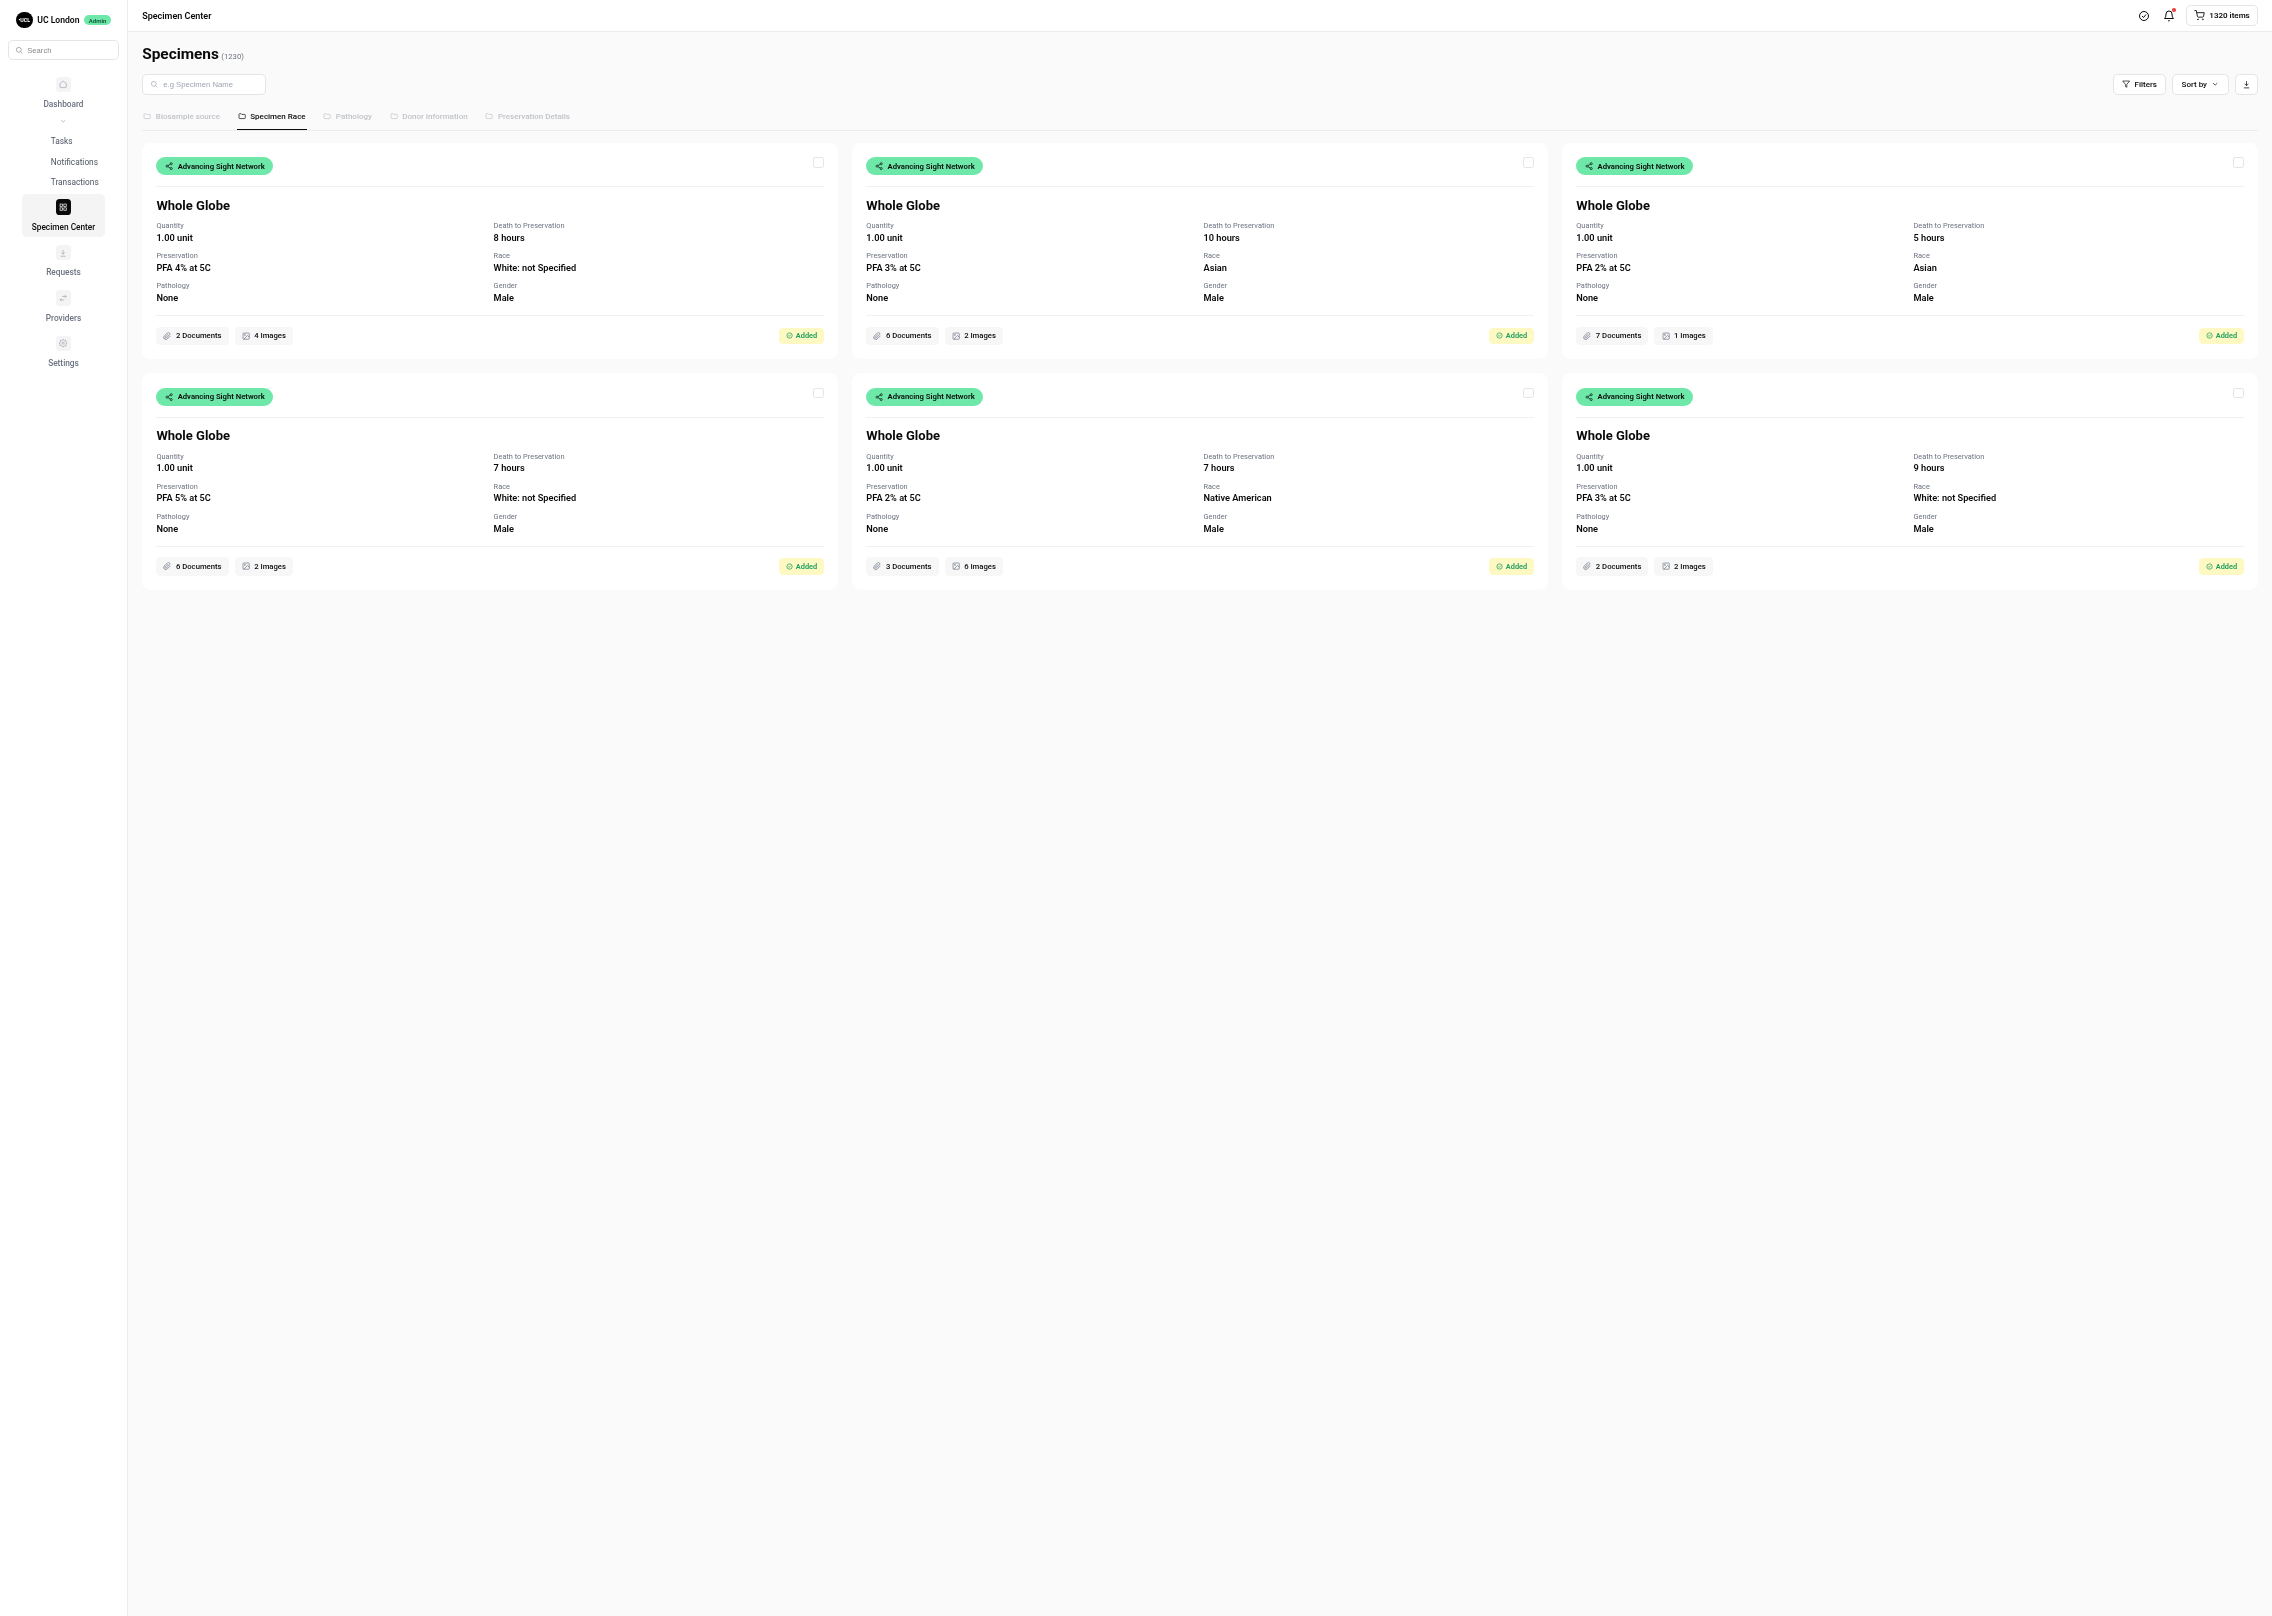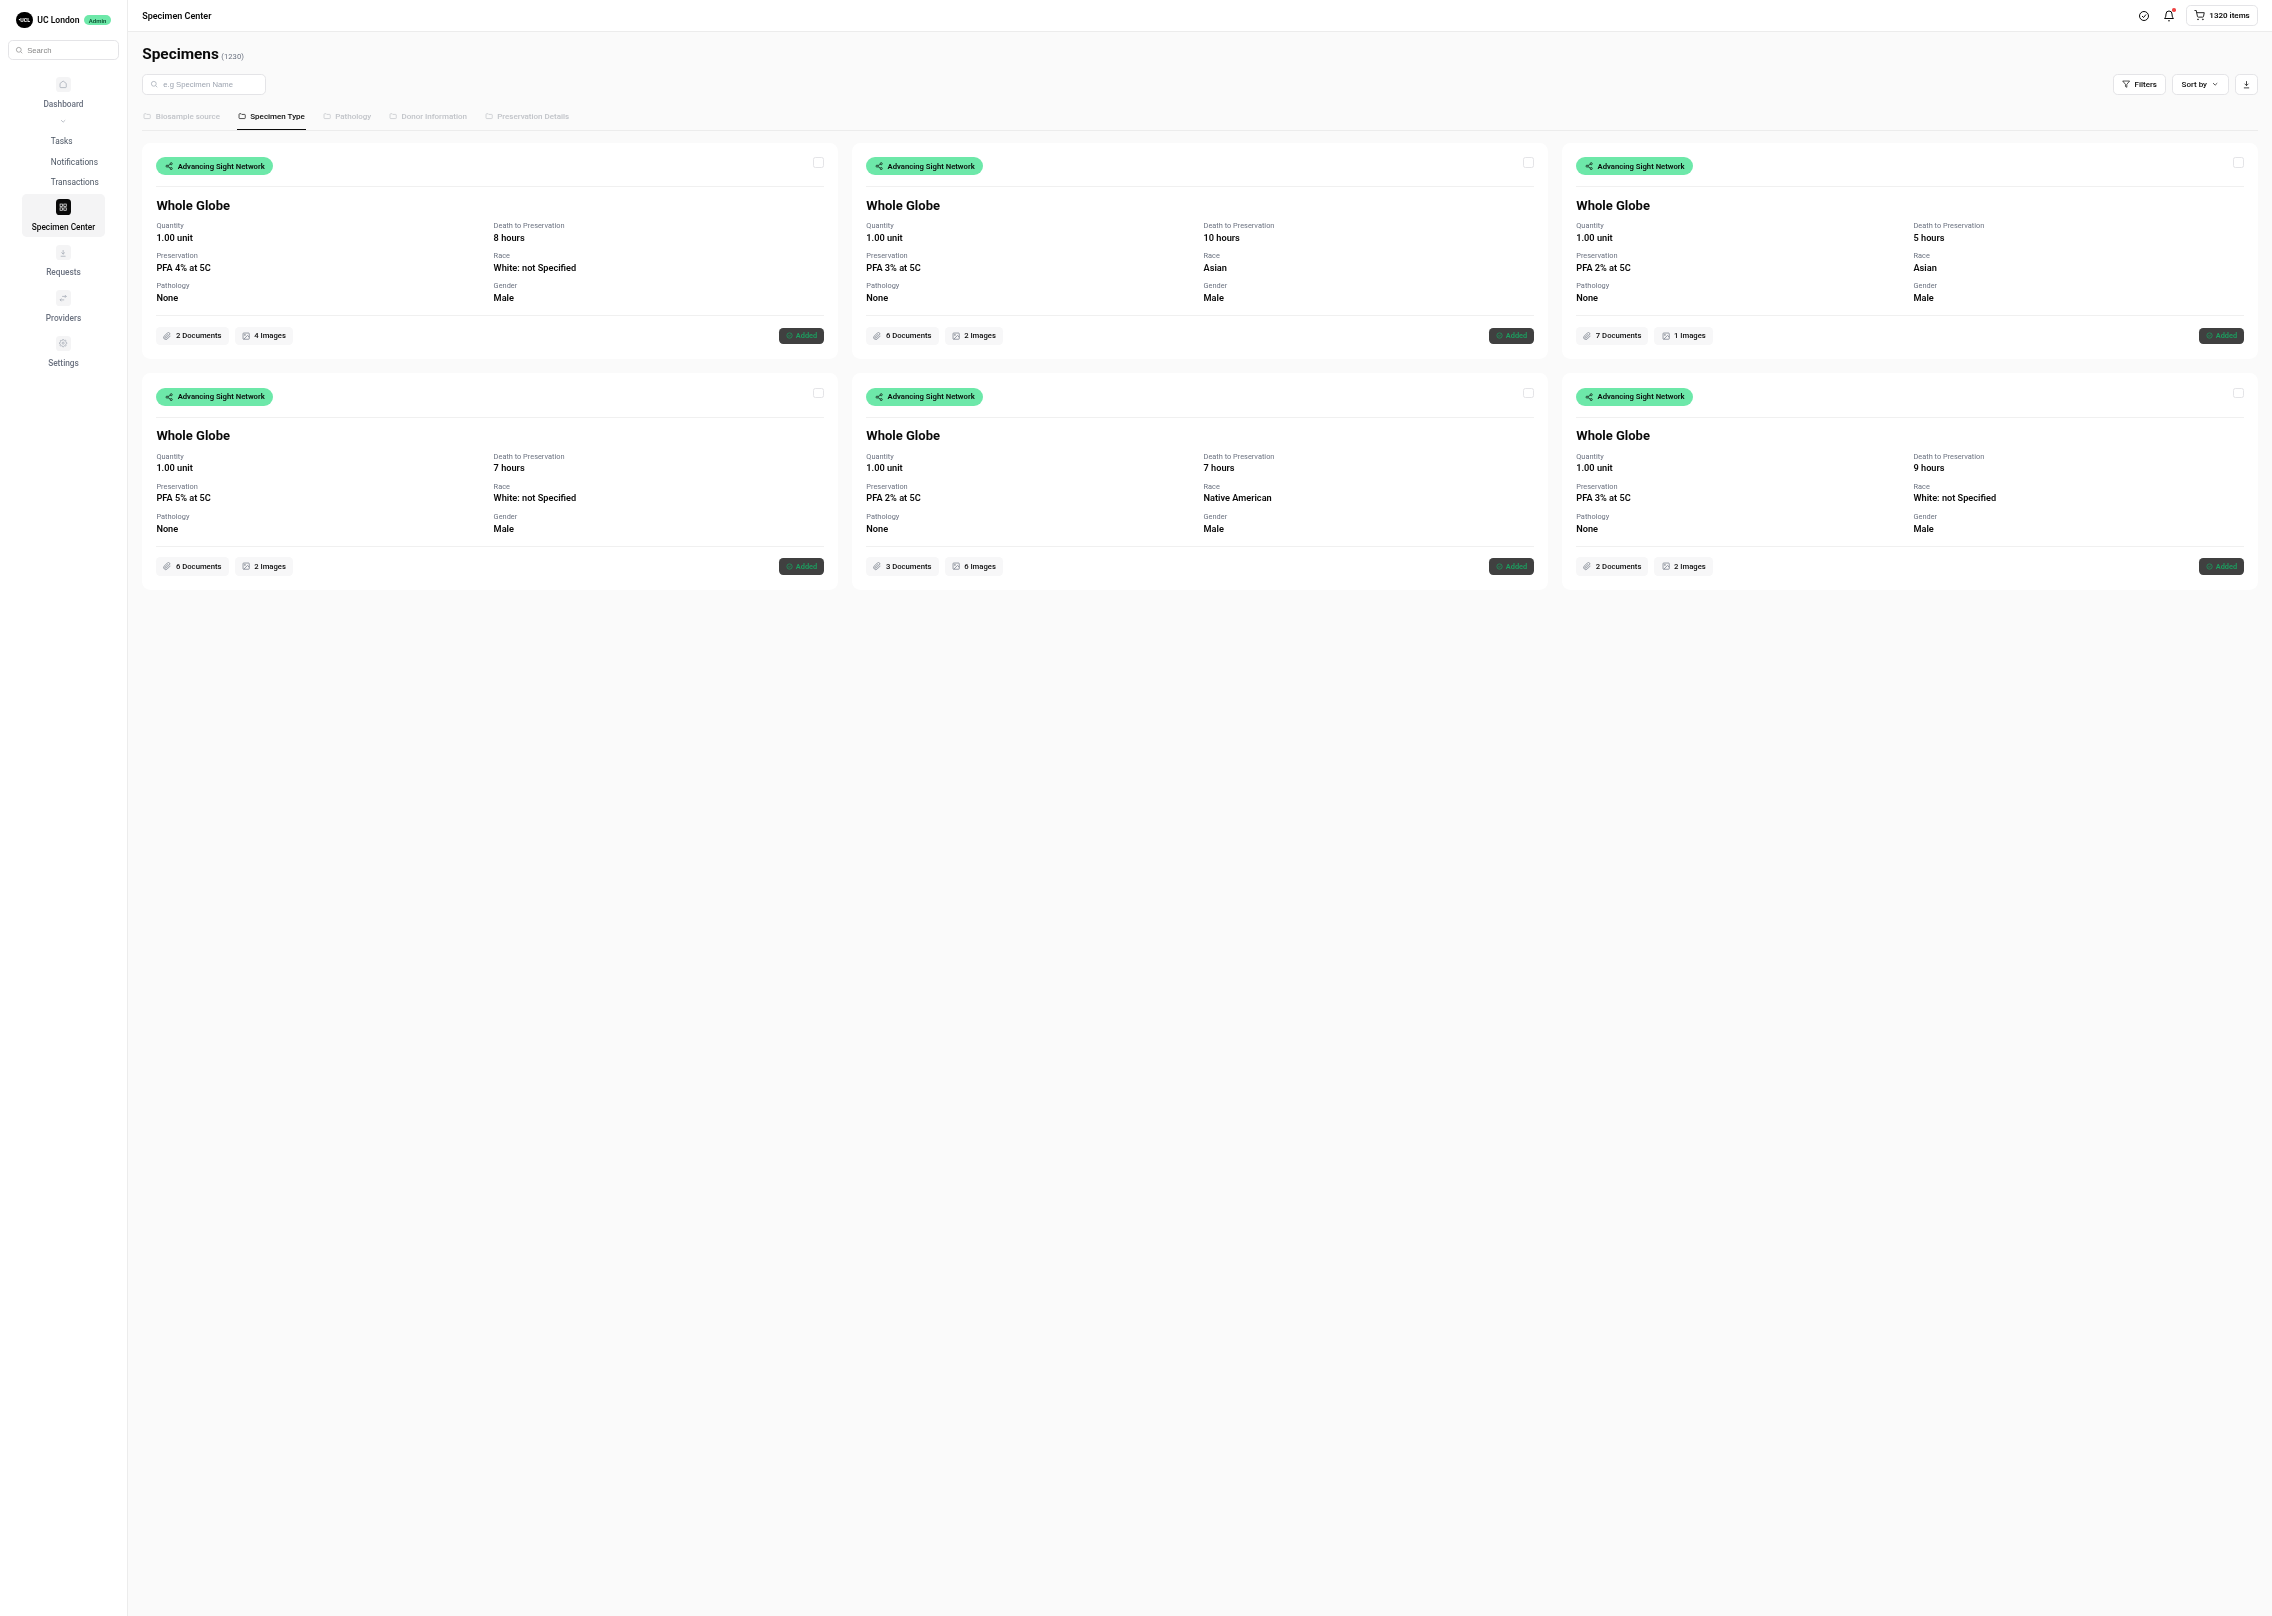--- a/index.html
+++ b/index.html
@@ -147,21 +147,21 @@
     display: flex; align-items: center; gap: 6px; margin-top: 12px;
     border-top: 0.6px solid #f0f0f0; padding-top: 10.7px;
   }
   .foot-chip {
     display: flex; align-items: center; gap: 4.2px;
     background: #f7f7f8; border-radius: 4.2px; padding: 4.7px 7.1px;
     font-size: 7.7px; font-weight: 500; cursor: pointer;
   }
   .added-badge {
     display: flex; align-items: center; gap: 3px;
-    background: #404040; color: #1b9e5f; font-size: 7.4px; font-weight: 600;
+    background: #fef9c3; color: #1b9e5f; font-size: 7.4px; font-weight: 600;
     padding: 3.6px 6.5px; border-radius: 4.2px; margin-left: auto;
   }
 
   svg { display: block; }
 </style>
 </head>
 <body>
 
 <div class="app">
 
@@ -333,21 +333,21 @@
               </svg>
             </span>
             <span>Biosample source</span>
           </div>
           <div class="tab active">
             <span>
               <svg width="8.3" height="8.3" viewBox="0 0 24 24" fill="none" stroke="currentColor" stroke-width="2">
                 <path d="M3 7a2 2 0 0 1 2-2h4l2 2h8a2 2 0 0 1 2 2v8a2 2 0 0 1-2 2H5a2 2 0 0 1-2-2z"></path>
               </svg>
             </span>
-            <span>Specimen Type</span>
+            <span>Specimen Race</span>
           </div>
           <div class="tab">
             <span>
               <svg width="8.3" height="8.3" viewBox="0 0 24 24" fill="none" stroke="currentColor" stroke-width="2">
                 <path d="M3 7a2 2 0 0 1 2-2h4l2 2h8a2 2 0 0 1 2 2v8a2 2 0 0 1-2 2H5a2 2 0 0 1-2-2z"></path>
               </svg>
             </span>
             <span>Pathology</span>
           </div>
           <div class="tab">

